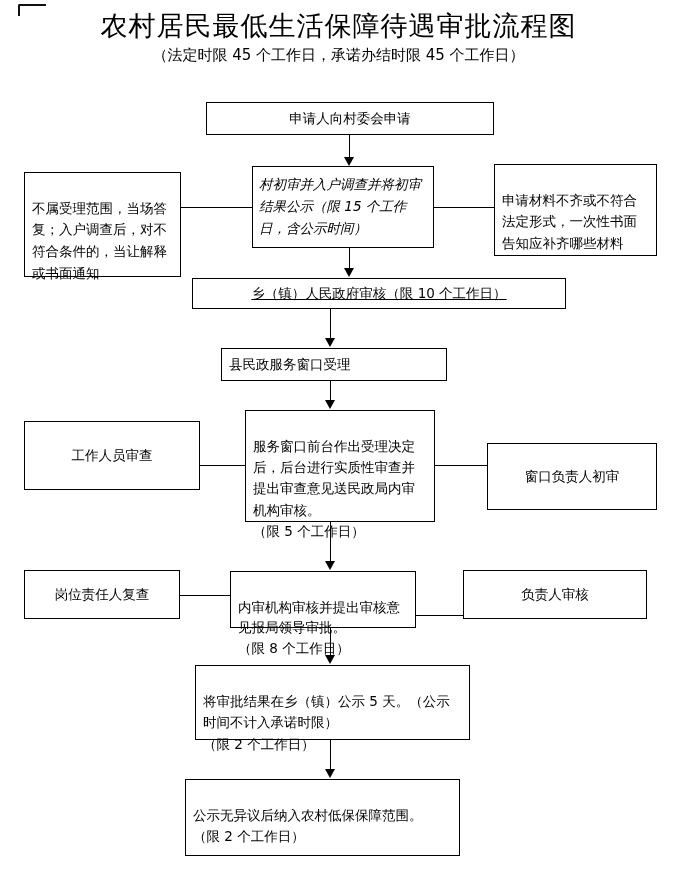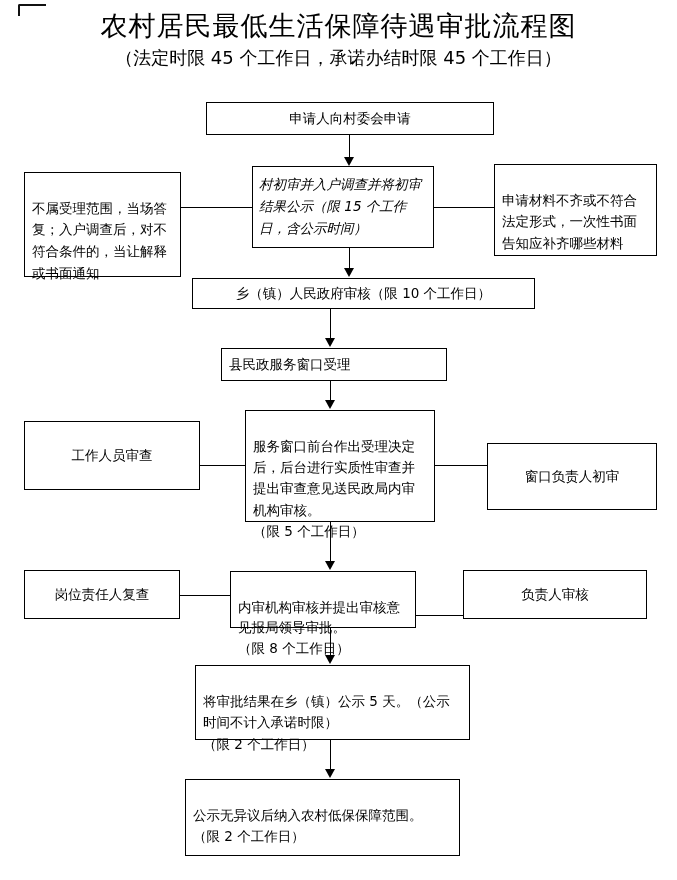--- a/index.html
+++ b/index.html
@@ -40,21 +40,21 @@
     font-weight: 400;
     letter-spacing: 1px;
     font-family: "DejaVu Serif", "Liberation Serif", serif;
   }
   .subtitle {
     position: absolute;
     left: 0;
     top: 46px;
     width: 677px;
     text-align: center;
-    font-size: 18px;
+    font-size: 15px;
     font-family: "DejaVu Sans", "Liberation Sans", sans-serif;
   }
   .node {
     position: absolute;
     box-sizing: border-box;
     border: 1.6px solid #000000;
     background: #ffffff;
     font-size: 13.5px;
     line-height: 1.52;
     padding: 4px 7px;
@@ -128,21 +128,21 @@
   <div class="hline" style="left:181px; top:207px; width:71px;"></div>
 
   <div class="node text-left" style="left:494px; top:164px; width:163px; height:92px;">
     <span class="inner" style="white-space:normal; line-height:1.62;">申请材料不齐或不符合法定形式，一次性书面告知应补齐哪些材料</span>
   </div>
   <div class="hline" style="left:434px; top:207px; width:60px;"></div>
 
   <div class="vline" style="left:349px; top:248px; height:23px;"></div>
   <div class="arrow-down" style="left:344px; top:268px;"></div>
 
-  <div class="node center-mid" style="left:192px; top:278px; width:343px; height:31px;">
+  <div class="node center-mid" style="left:192px; top:278px; width:374px; height:31px;text-decoration:underline;">
     <span>乡（镇）人民政府审核（限 10 个工作日）</span>
   </div>
 
   <div class="vline" style="left:330px; top:309px; height:32px;"></div>
   <div class="arrow-down" style="left:325px; top:338px;"></div>
 
   <div class="node text-left" style="left:221px; top:348px; width:226px; height:33px; display:flex; align-items:center;">
     <span>县民政服务窗口受理</span>
   </div>
 

